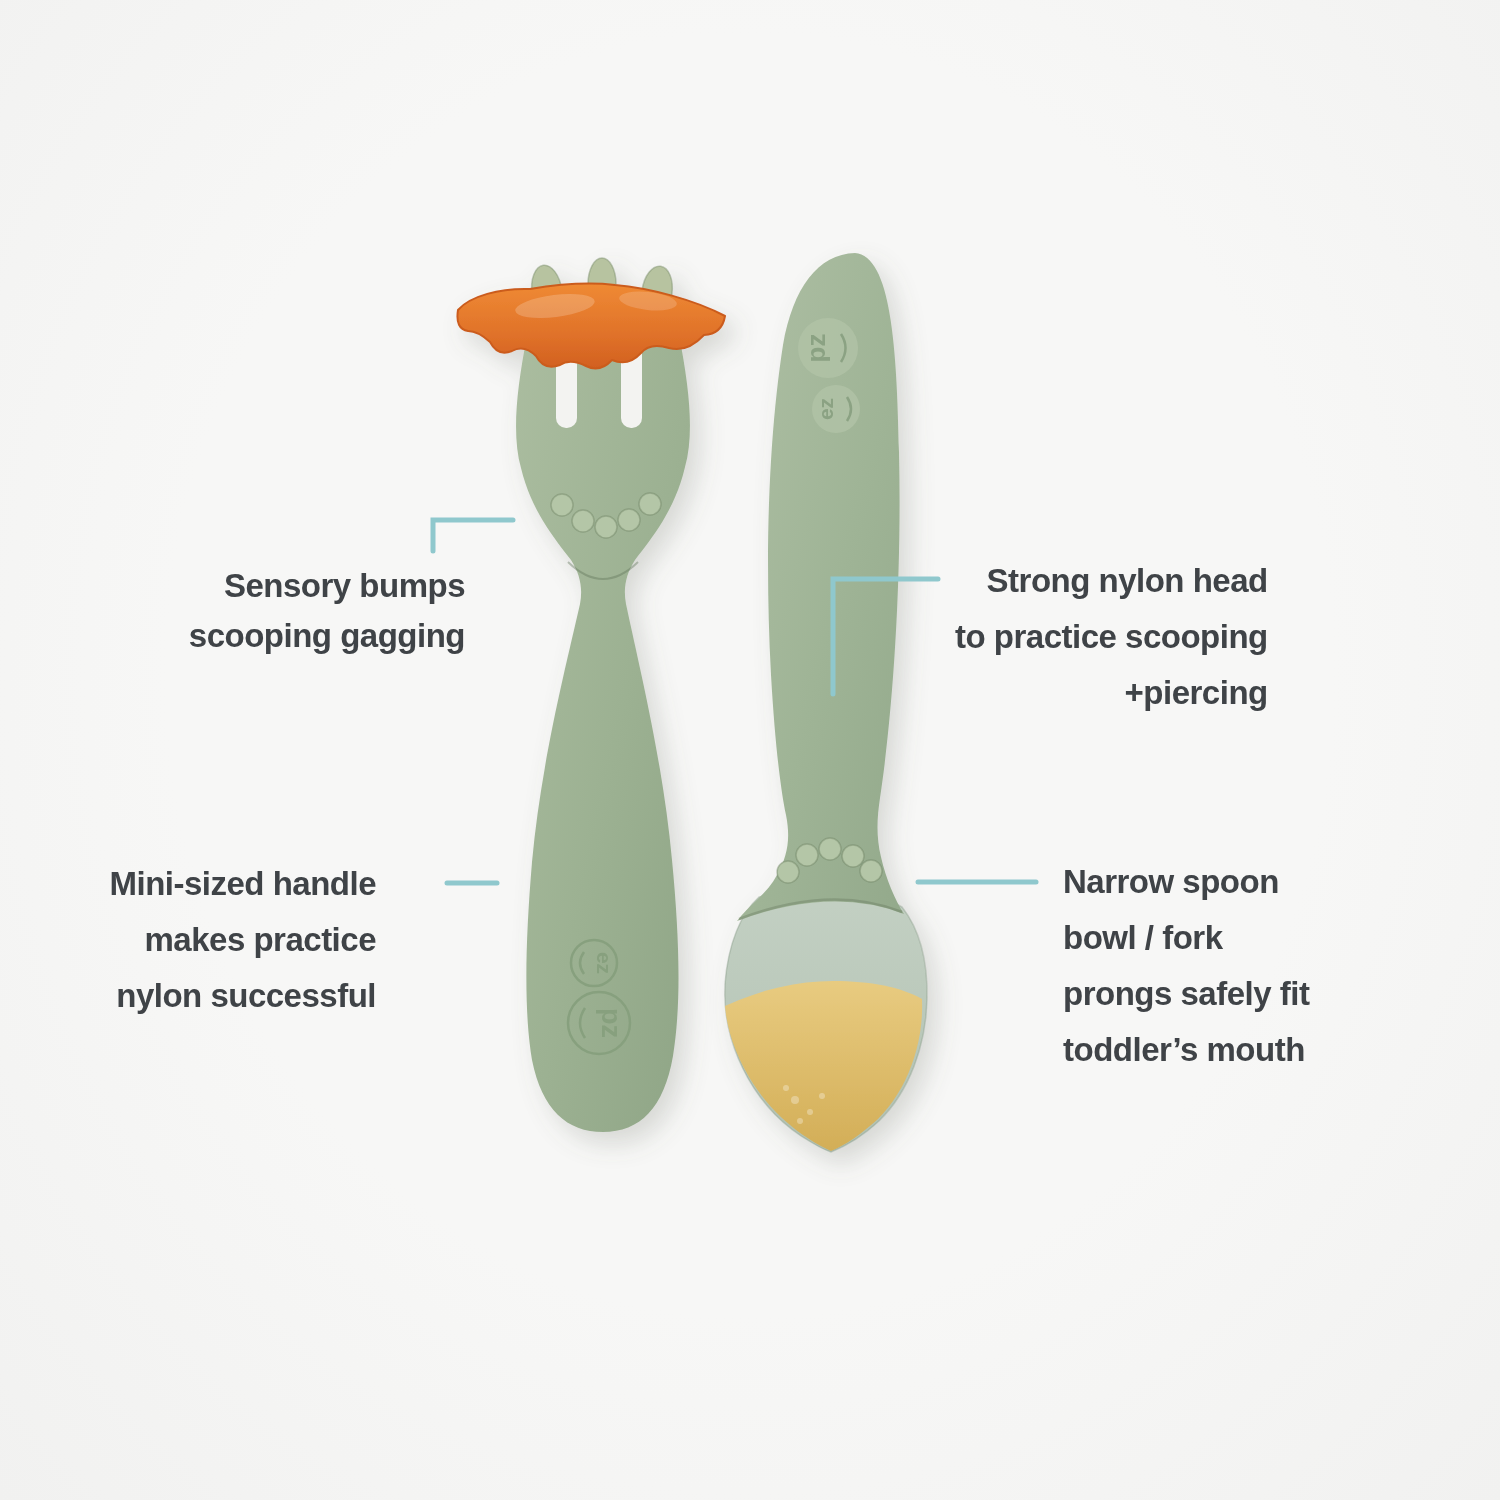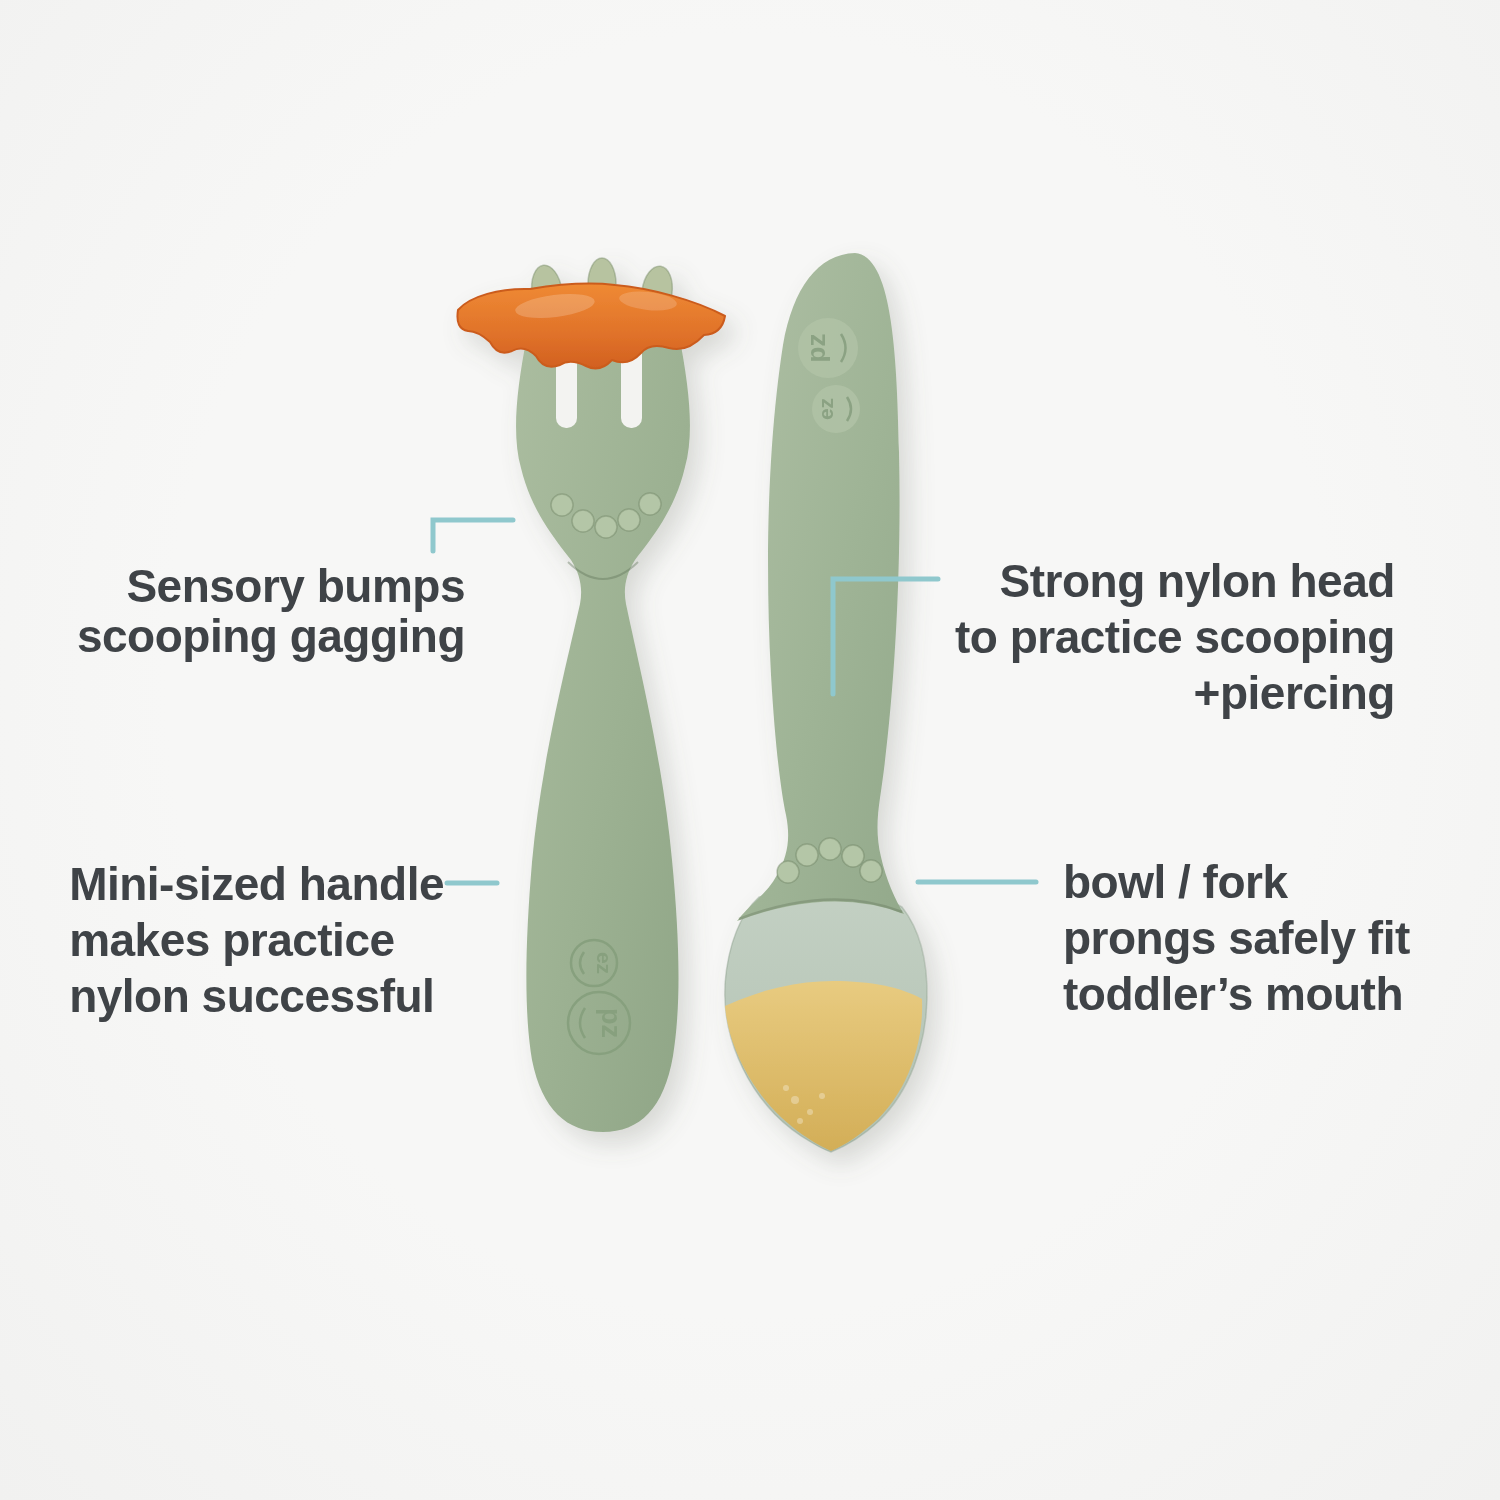--- a/index.html
+++ b/index.html
@@ -16,29 +16,29 @@
     font-family: "Liberation Sans", sans-serif;
   }
   .stage svg {
     position: absolute;
     left: 0;
     top: 0;
   }
   .callout {
     position: absolute;
     font-weight: 700;
-    font-size: 46px;
+    font-size: 33px;
     line-height: 56px;
     letter-spacing: -0.5px;
     color: #3f4347;
     white-space: nowrap;
   }
   .callout .line { display: block; }
   .c1 { top: 561px; right: 1035px; text-align: right; line-height: 50px; }
-  .c2 { top: 856px; right: 1056px; text-align: left; }
+  .c2 { top: 856px; right: 1124px; text-align: right; }
   .c3 { top: 553px; left: 955px;  text-align: right; }
   .c4 { top: 854px; left: 1063px; text-align: left; }
 </style>
 </head>
 <body>
 
 <div class="stage">
 
   <svg width="1500" height="1500" viewBox="0 0 1500 1500">
     <defs>
@@ -222,18 +222,19 @@
     <span class="line">nylon successful</span>
   </div>
 
   <div class="callout c3">
     <span class="line">Strong nylon head</span>
     <span class="line">to practice scooping</span>
     <span class="line">+piercing</span>
   </div>
 
   <div class="callout c4">
+    <span class="line">Narrow spoon</span>
     <span class="line">bowl / fork</span>
     <span class="line">prongs safely fit</span>
     <span class="line">toddler’s mouth</span>
   </div>
 
 </div>
 
 </body></html>

